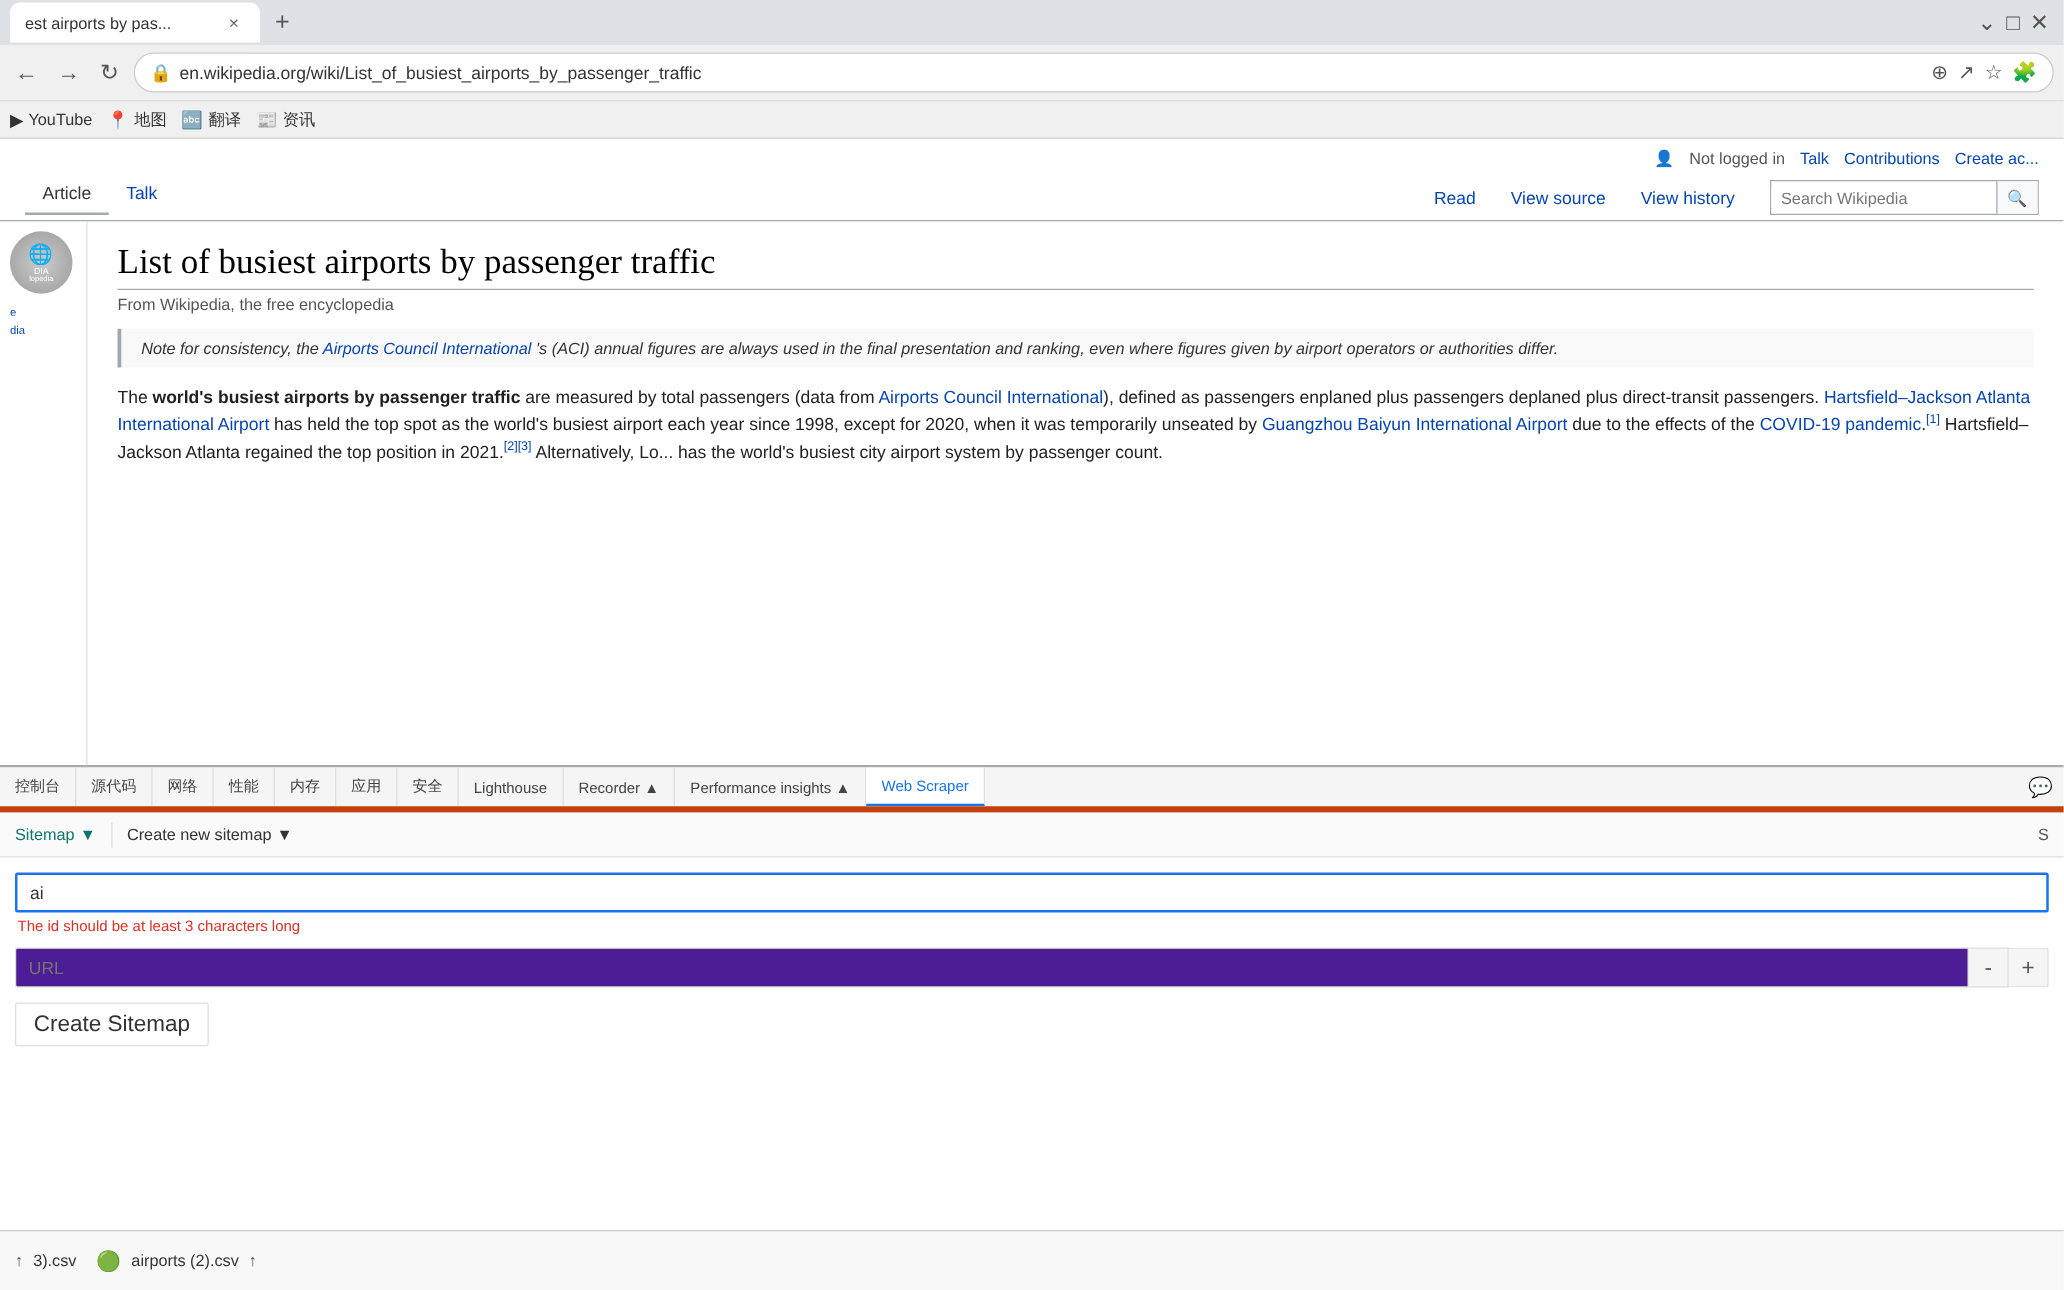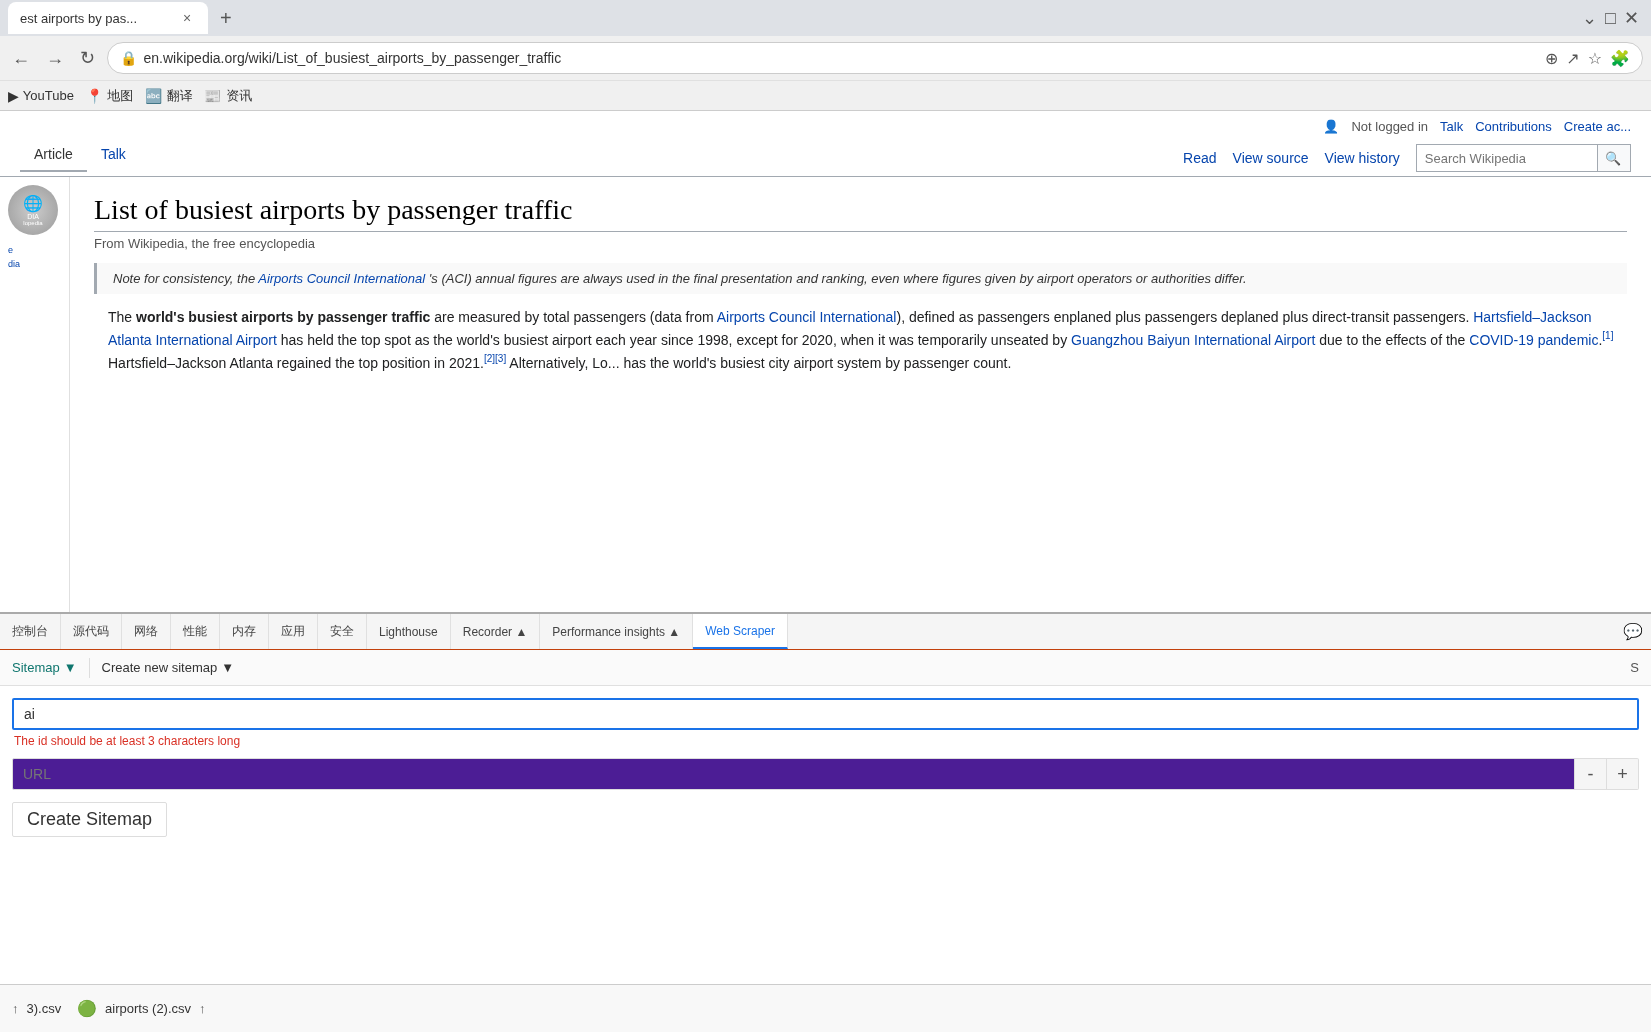--- a/index.html
+++ b/index.html
@@ -27,44 +27,44 @@
 
     
     .wiki-page { display: flex; flex-direction: column; height: calc(100% - 110px); overflow: hidden; }
     .wiki-header { border-bottom: 1px solid #a2a9b1; padding: 4px 0; }
     .wiki-nav-top { display: flex; justify-content: flex-end; align-items: center; padding: 4px 20px; font-size: 13px; color: #555; gap: 12px; }
     .wiki-nav-top a { color: #0645ad; text-decoration: none; font-size: 13px; }
     .wiki-tabs-row { display: flex; align-items: flex-end; justify-content: space-between; padding: 0 20px; }
     .wiki-tabs { display: flex; gap: 0; }
     .wiki-tab { padding: 8px 14px; font-size: 14px; cursor: pointer; color: #0645ad; text-decoration: none; border-bottom: 2px solid transparent; }
     .wiki-tab.active { color: #333; border-bottom: 2px solid #a2a9b1; }
-    .wiki-actions { display: flex; align-items: center; gap: 16px; }
+    .wiki-actions { display: flex; align-items: center; gap: 28px; }
     .wiki-action-link { font-size: 14px; color: #0645ad; text-decoration: none; cursor: pointer; }
     .wiki-search { display: flex; align-items: center; border: 1px solid #a2a9b1; height: 28px; }
     .wiki-search input { border: none; outline: none; font-size: 13px; padding: 0 8px; width: 180px; color: #555; }
     .wiki-search-btn { background: #f8f9fa; border: none; border-left: 1px solid #a2a9b1; height: 100%; padding: 0 8px; cursor: pointer; color: #555; font-size: 13px; }
 
     .wiki-content-area { display: flex; flex: 1; overflow: hidden; }
     .wiki-sidebar { width: 70px; border-right: 1px solid #e0e0e0; padding: 8px; flex-shrink: 0; }
     .wiki-logo { width: 50px; height: 50px; background: radial-gradient(circle, #ccc 0%, #999 100%); border-radius: 50%; display: flex; align-items: center; justify-content: center; font-size: 8px; color: #fff; text-align: center; overflow: hidden; }
     .sidebar-links { margin-top: 8px; font-size: 9px; }
     .sidebar-links div { color: #0645ad; cursor: pointer; padding: 2px 0; }
 
     .wiki-main { flex: 1; padding: 16px 24px; overflow-y: auto; overflow-x: hidden; }
     .wiki-title { font-family: 'Linux Libertine', Georgia, serif; font-size: 28px; font-weight: normal; color: #000; line-height: 1.2; margin-bottom: 4px; border-bottom: 1px solid #a2a9b1; padding-bottom: 4px; }
     .wiki-subtitle { font-size: 13px; color: #555; margin-bottom: 12px; }
     .wiki-note { font-size: 13px; color: #333; font-style: italic; padding: 8px 16px; border-left: 3px solid #a2a9b1; margin-bottom: 12px; background: #f9f9f9; }
     .wiki-note a { color: #0645ad; }
-    .wiki-para { font-size: 14px; color: #202122; line-height: 1.6; margin-bottom: 8px; margin-left: 14px; }
+    .wiki-para { font-size: 14px; color: #202122; line-height: 1.6; margin-bottom: 8px; }
     .wiki-para a { color: #0645ad; text-decoration: none; }
     .wiki-sup { font-size: 10px; vertical-align: super; color: #0645ad; }
 
     
     .devtools-panel { position: absolute; bottom: 0; left: 0; right: 0; height: 420px; background: #fff; border-top: 2px solid #aaa; display: flex; flex-direction: column; z-index: 100; }
-    .devtools-tabs { display: flex; background: #f5f5f5; border-bottom: 1px solid #c2410c; height: 36px; align-items: stretch; overflow: hidden; }
+    .devtools-tabs { display: flex; background: #f5f5f5; border-bottom: 5px solid #c2410c; height: 36px; align-items: stretch; overflow: hidden; }
     .dt-tab { padding: 0 12px; font-size: 12px; cursor: pointer; color: #444; display: flex; align-items: center; border-right: 1px solid #e0e0e0; white-space: nowrap; }
     .dt-tab.active { color: #1a73e8; border-bottom: 2px solid #1a73e8; background: #fff; }
     .dt-tab-right { margin-left: auto; display: flex; align-items: center; }
 
     .devtools-content { flex: 1; display: flex; flex-direction: column; overflow: hidden; }
     .sitemap-toolbar { display: flex; align-items: center; height: 36px; padding: 0 12px; border-bottom: 1px solid #e0e0e0; background: #fafafa; gap: 8px; font-size: 13px; }
     .sitemap-dropdown { display: flex; align-items: center; gap: 4px; cursor: pointer; color: #0f766e; font-size: 13px; }
     .sitemap-divider { width: 1px; height: 20px; background: #ddd; margin: 0 4px; }
     .create-new { display: flex; align-items: center; gap: 4px; cursor: pointer; color: #333; font-size: 13px; }
     .toolbar-right { margin-left: auto; font-size: 13px; color: #555; }

